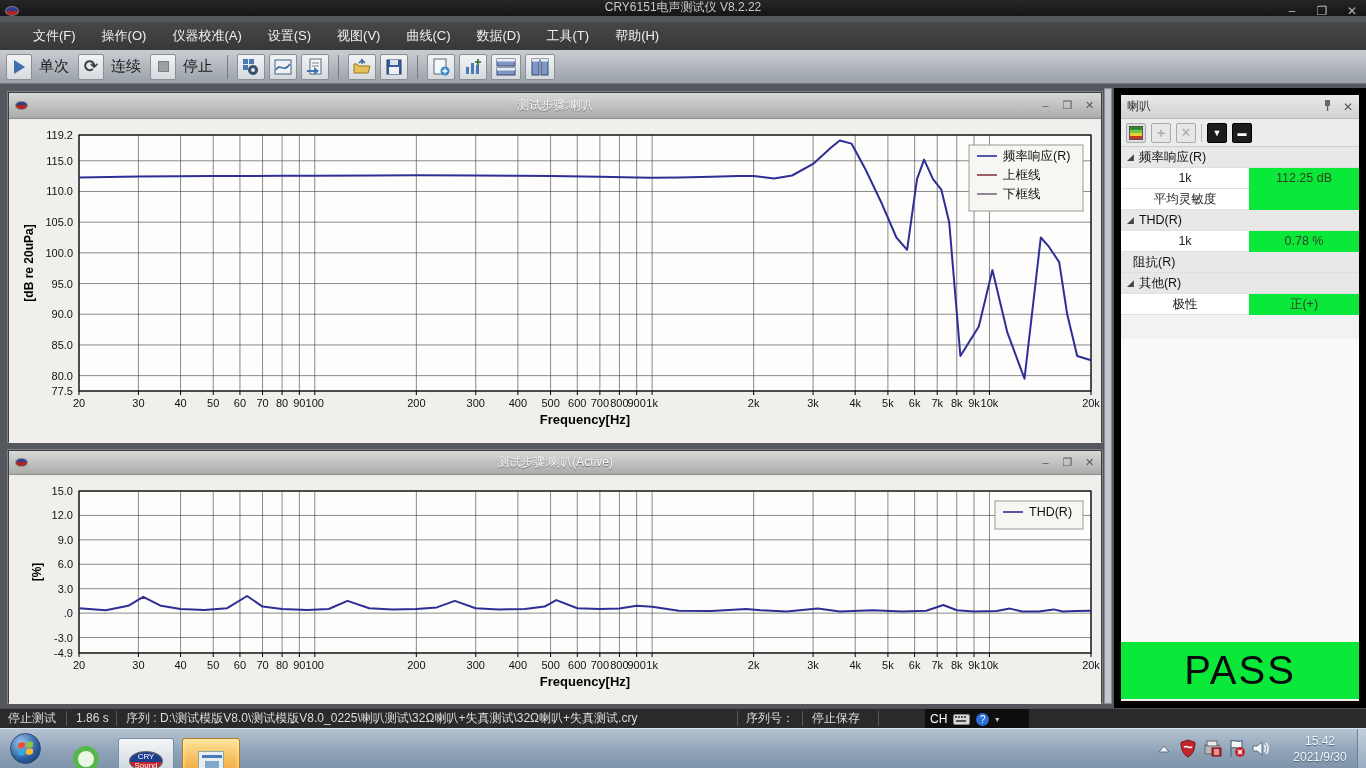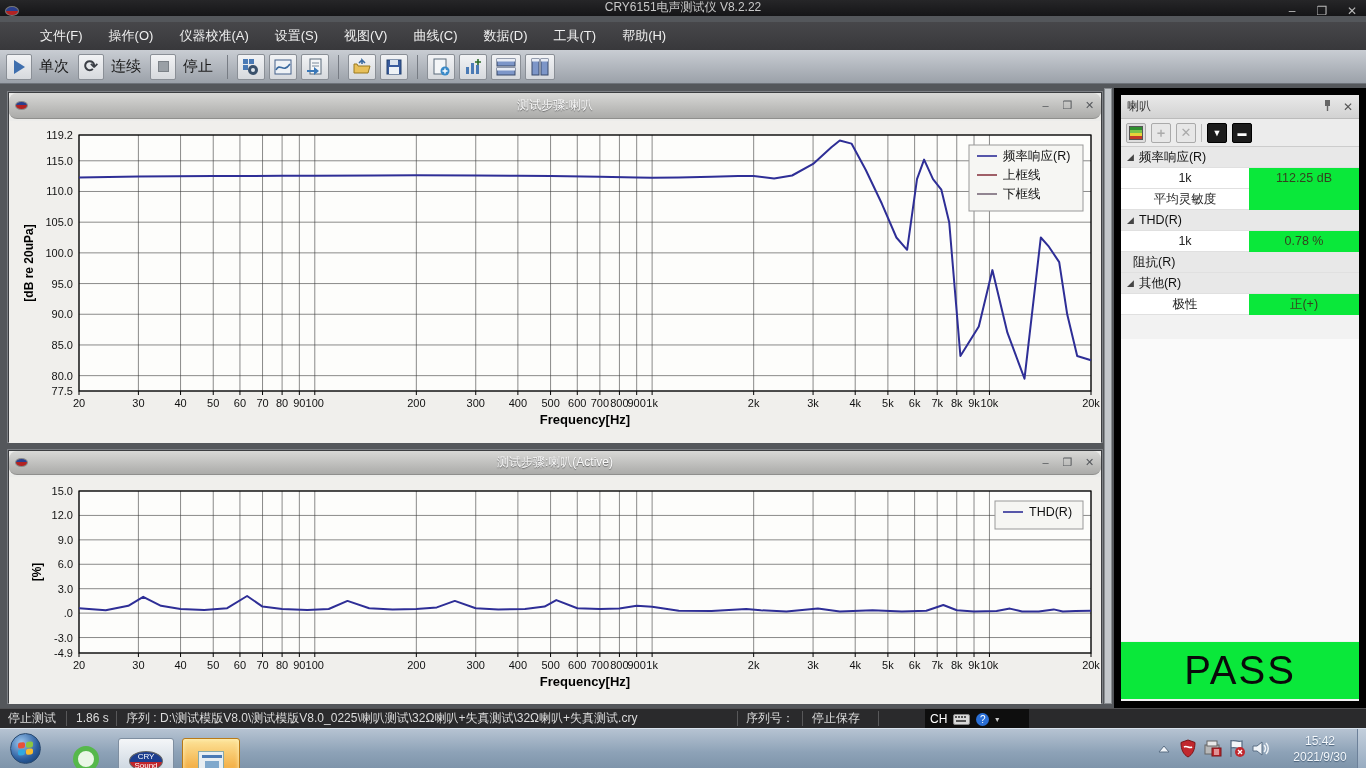--- a/index.html
+++ b/index.html
@@ -12,21 +12,21 @@
     background:linear-gradient(#262628,#151517); display:flex; align-items:flex-end; }
   .app-logo { width:14px; height:10px; margin-left:5px; border-radius:50%;
     background:linear-gradient(#2a3f8f 50%, #b22222 50%); border:1px solid #777; }
   .titlebar .title { position:absolute; left:0; right:0; text-align:center;
     color:#c9c9c9; font-size:12px; }
   .win-controls { position:absolute; right:6px; top:0; height:22px; display:flex; gap:14px; align-items:center; }
   .win-controls span { color:#b8b8b8; font-size:12px; width:16px; text-align:center; cursor:default; }
 
   
   .menubar { position:absolute; left:0; top:22px; width:1366px; height:28px;
-    background:linear-gradient(#47474a,#38383b); display:flex; align-items:center; padding-left:27px; }
+    background:linear-gradient(#47474a,#38383b); display:flex; align-items:center; padding-left:20px; }
   .menu-item { color:#f0f0f0; font-size:13px; padding:0 13px; line-height:28px; }
 
   
   .toolbar { position:absolute; left:0; top:50px; width:1366px; height:34px;
     background:linear-gradient(#c9cdd3,#9ba1a9); border-bottom:1px solid #6e737a;
     display:flex; align-items:center; padding-left:6px; gap:4px; }
   .tb-btn { height:26px; min-width:26px; display:flex; align-items:center; justify-content:center;
     background:linear-gradient(#f2f3f5,#d6d9dd); border:1px solid #8a8f96; border-radius:2px; padding:0 3px; }
   .tb-label { font-size:15px; color:#1a1a1a; padding:0 5px 0 3px; }
   .tb-sep { width:1px; height:24px; background:#777c84; margin:0 5px; }
@@ -36,21 +36,21 @@
   .tb-ico { display:block; }
 
   
   .workspace { position:absolute; left:0; top:84px; width:1366px; height:624px; background:#54575b; }
   .mdi-scrollbar { position:absolute; left:1104px; top:4px; width:8px; height:616px;
     background:#c3c7cb; border:1px solid #8a8e92; }
 
   
   .child { position:absolute; background:#ececea; border:1px solid #3c3e41; box-shadow:0 0 0 1px #7d8085; }
   .child-titlebar { height:26px; background:linear-gradient(#d8d8d6,#ababa9);
-    border-bottom:1px solid #8f8f8d; display:flex; align-items:center; position:relative;border-radius:8px; }
+    border-bottom:1px solid #8f8f8d; display:flex; align-items:center; position:relative; }
   .child-titlebar .ct-title { position:absolute; left:0; right:0; text-align:center;
     font-size:12px; color:#fafafa; text-shadow:0 1px 1px #666; }
   .ct-logo { width:13px; height:9px; margin-left:6px; border-radius:50%;
     background:linear-gradient(#2a3f8f 50%, #b22222 50%); border:1px solid #888; }
   .ct-controls { position:absolute; right:5px; display:flex; gap:9px; }
   .ct-controls span { font-size:11px; color:#55585c; width:13px; text-align:center; }
   .child-content { position:relative; background:#f0efec; }
   .chart-svg { display:block; margin:2px; background:#f0efec; }
 
   

